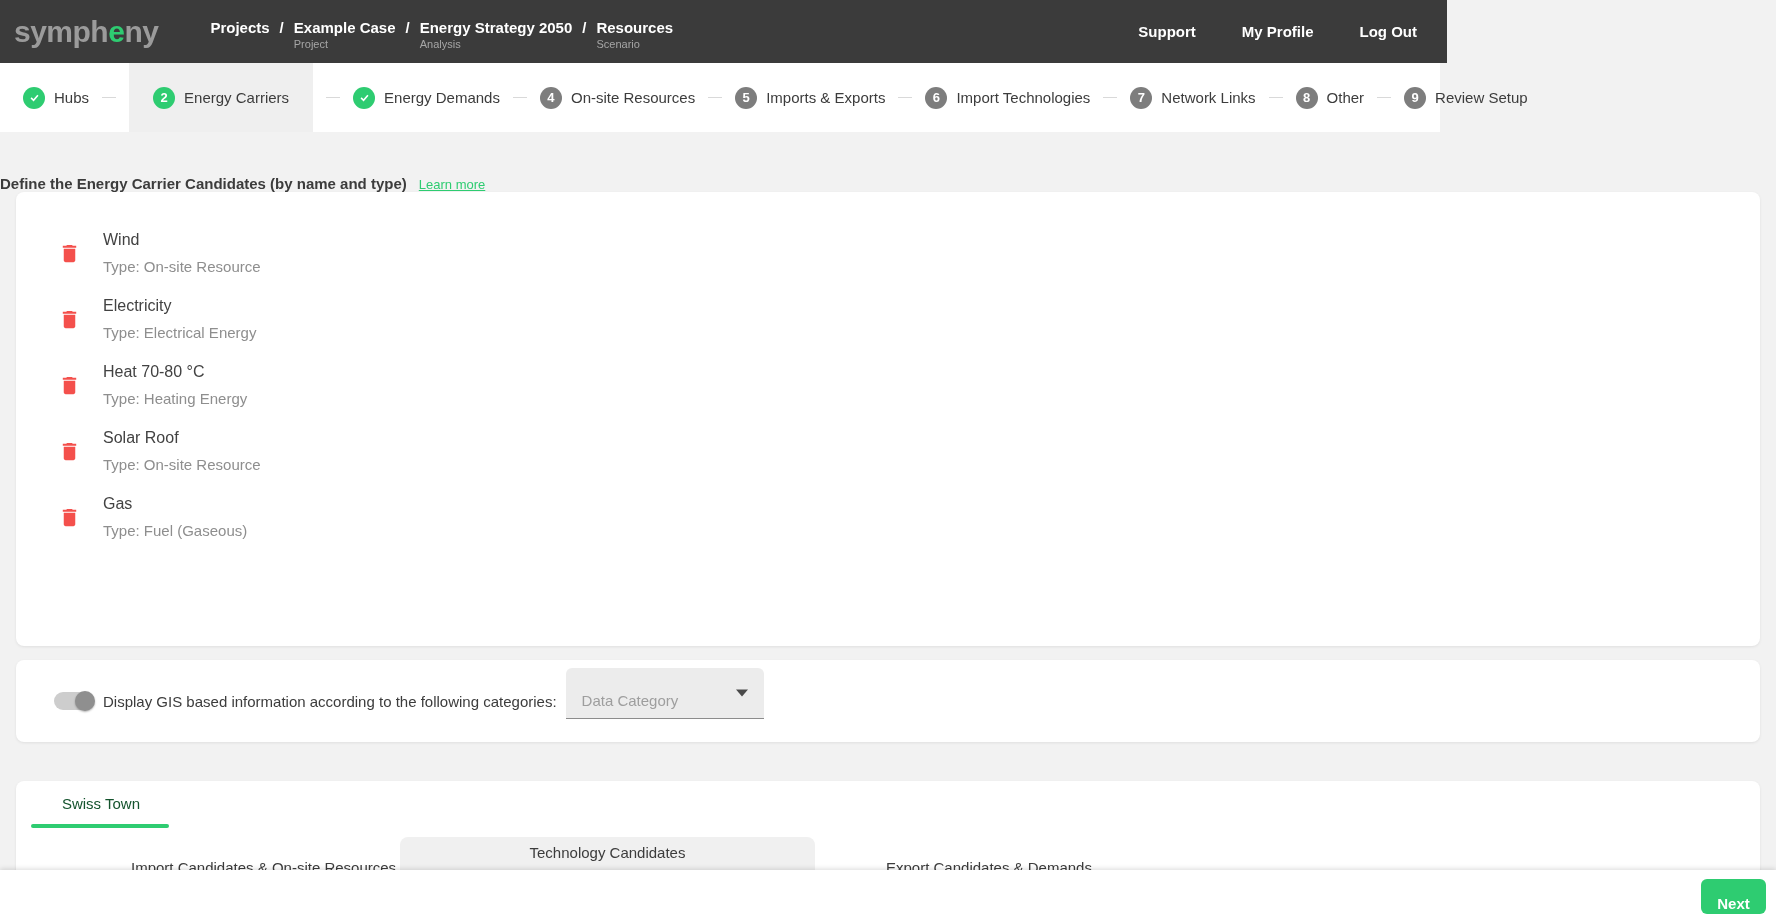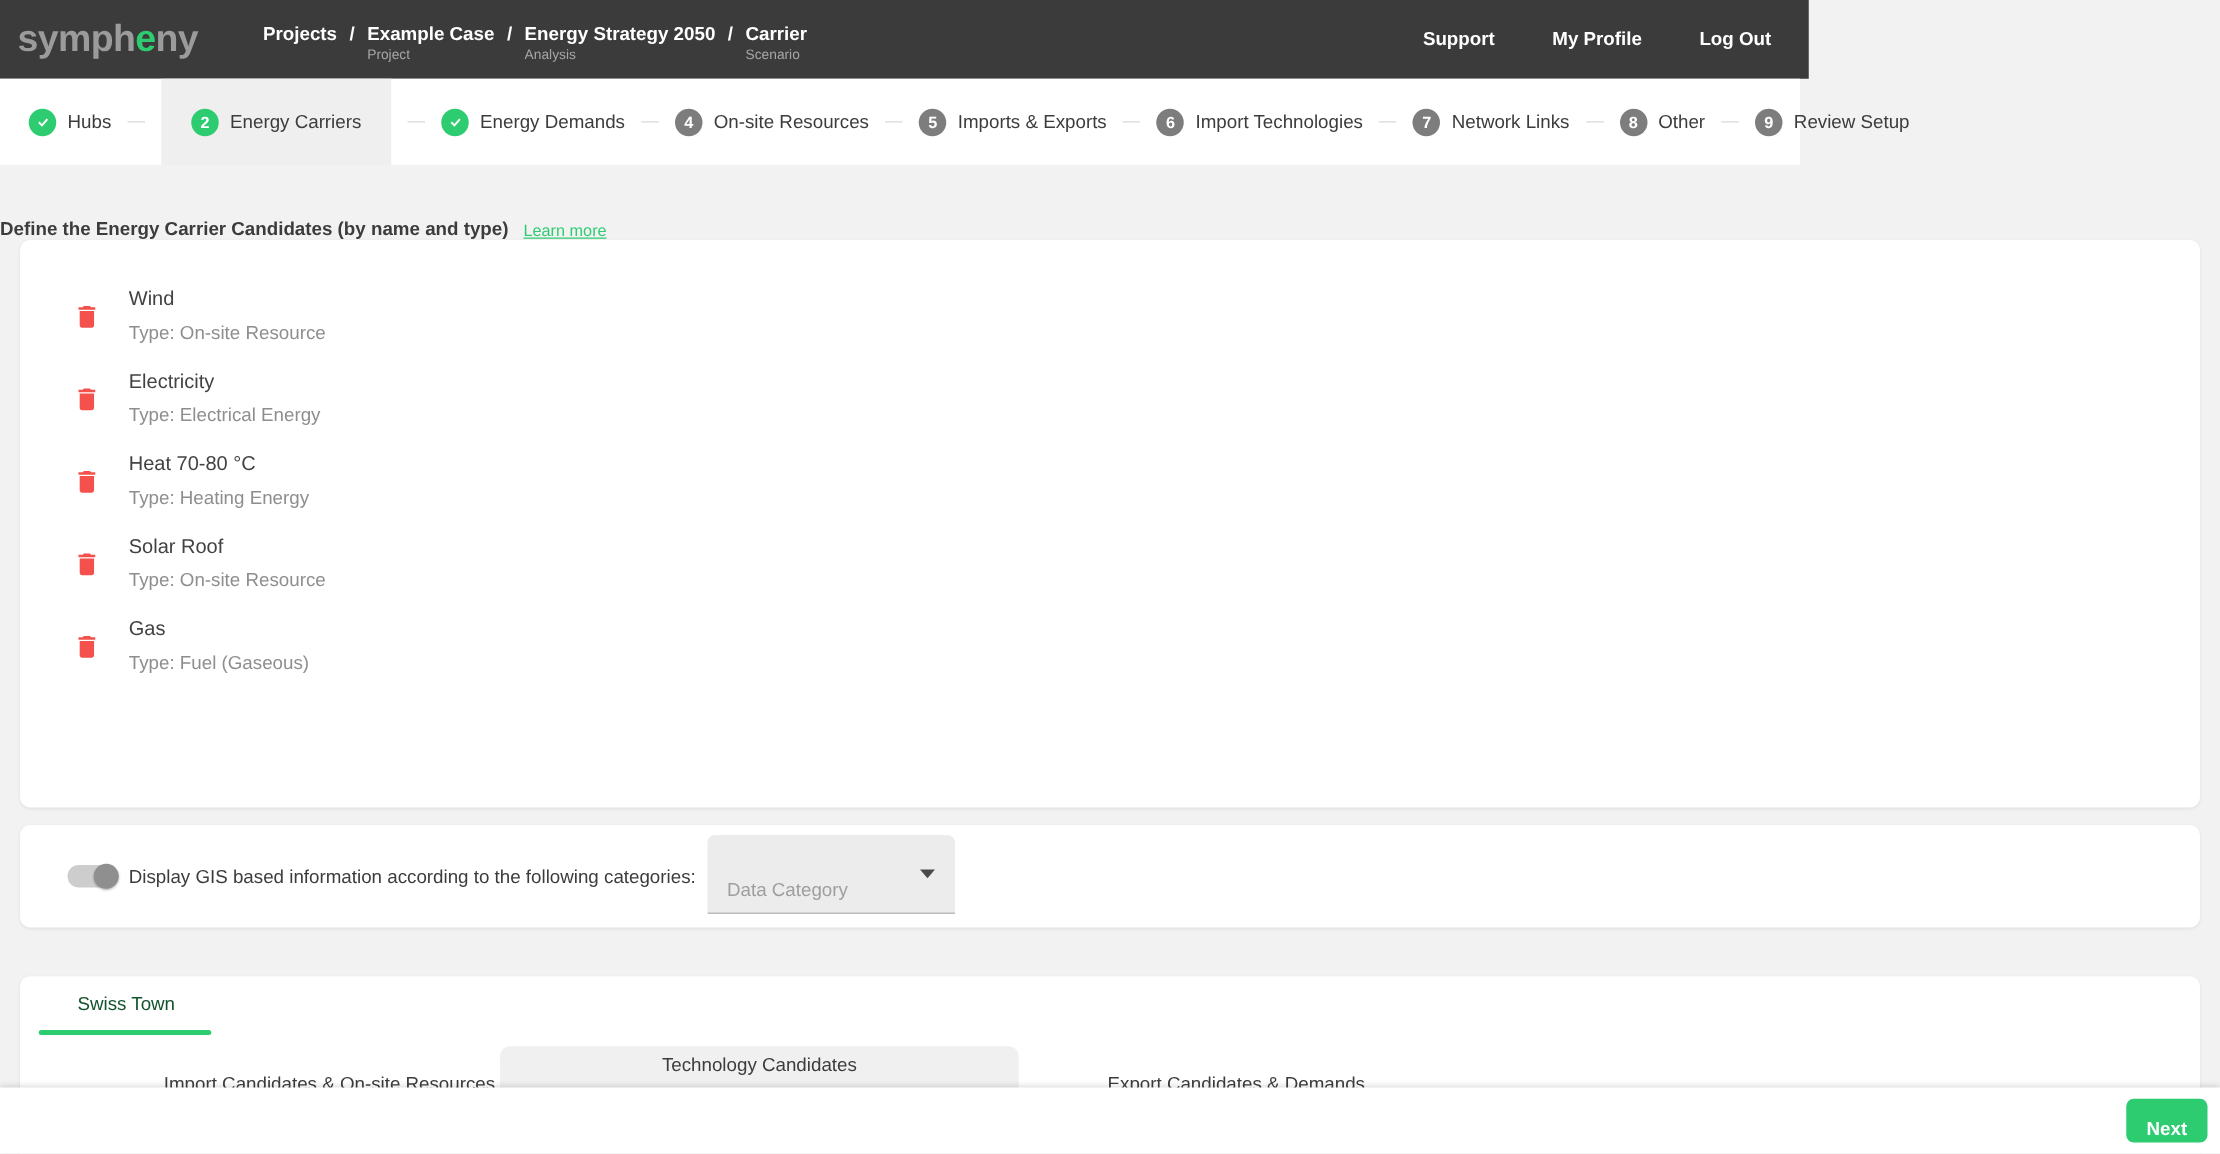--- a/index.html
+++ b/index.html
@@ -78,21 +78,21 @@
   .carrier-name { font-size:16px; color:#424242; margin-bottom:9px; }
   .carrier-type { font-size:15px; color:#8e8e8e; }
 
   
   .card-gis { top:660px; height:82px; display:flex; align-items:center; padding-left:38px; }
   .toggle { width:40px; height:18px; background:#cdcdcd; border-radius:9px; position:relative; flex:none; cursor:pointer; }
   .toggle-thumb { position:absolute; right:-1px; top:-1px; width:20px; height:20px; border-radius:50%; background:#8f8f8f; box-shadow:0 1px 2px rgba(0,0,0,0.3); }
   .gis-label { margin-left:9px; font-size:15px; color:#3c3c3c; }
   .gis-select {
     margin-left:9px; align-self:flex-start; margin-top:8px;
-    width:198px; height:63px; background:#ececec; border-radius:6px 6px 0 0;
+    width:198px; height:51px; background:#ececec; border-radius:6px 6px 0 0;
     border-bottom:1px solid #8c8c8c; position:relative; cursor:pointer;
     display:flex; align-items:flex-end; padding:0 0 9px 16px;
   }
   .gis-placeholder { font-size:15px; color:#9e9e9e; }
   .select-caret {
     position:absolute; right:16px; top:50%; transform:translateY(-50%);
     width:0; height:0; border-left:6px solid transparent; border-right:6px solid transparent;
     border-top:7px solid #4a4a4a;
   }
 
@@ -131,21 +131,21 @@
       <span>Example Case</span>
       <span class="crumb-sub">Project</span>
     </div>
     <span class="crumb-sep">/</span>
     <div class="crumb">
       <span>Energy Strategy 2050</span>
       <span class="crumb-sub">Analysis</span>
     </div>
     <span class="crumb-sep">/</span>
     <div class="crumb">
-      <span>Carrier</span>
+      <span>Resources</span>
       <span class="crumb-sub">Scenario</span>
     </div>
   </div>
 
   <div class="header-links">
     <span class="header-link">Support</span>
     <span class="header-link">My Profile</span>
     <span class="header-link">Log Out</span>
   </div>
 </div>

